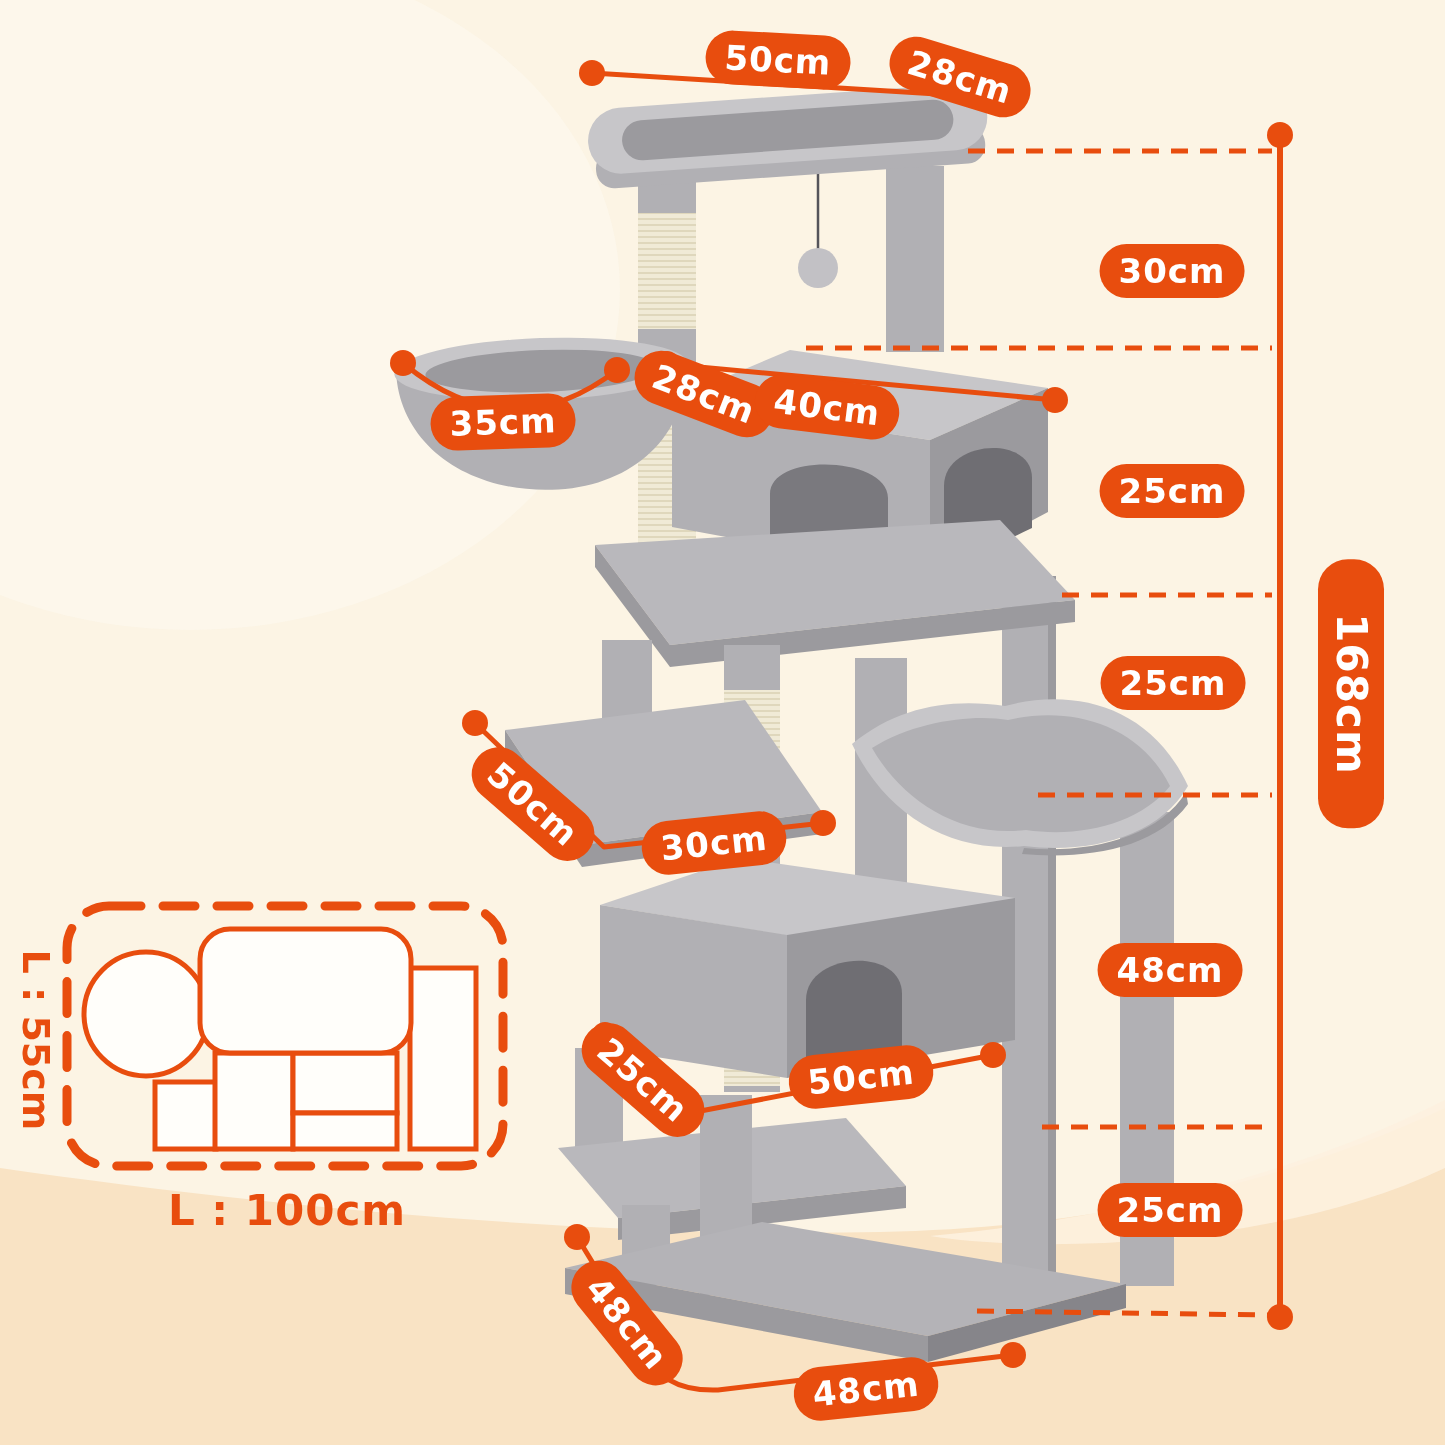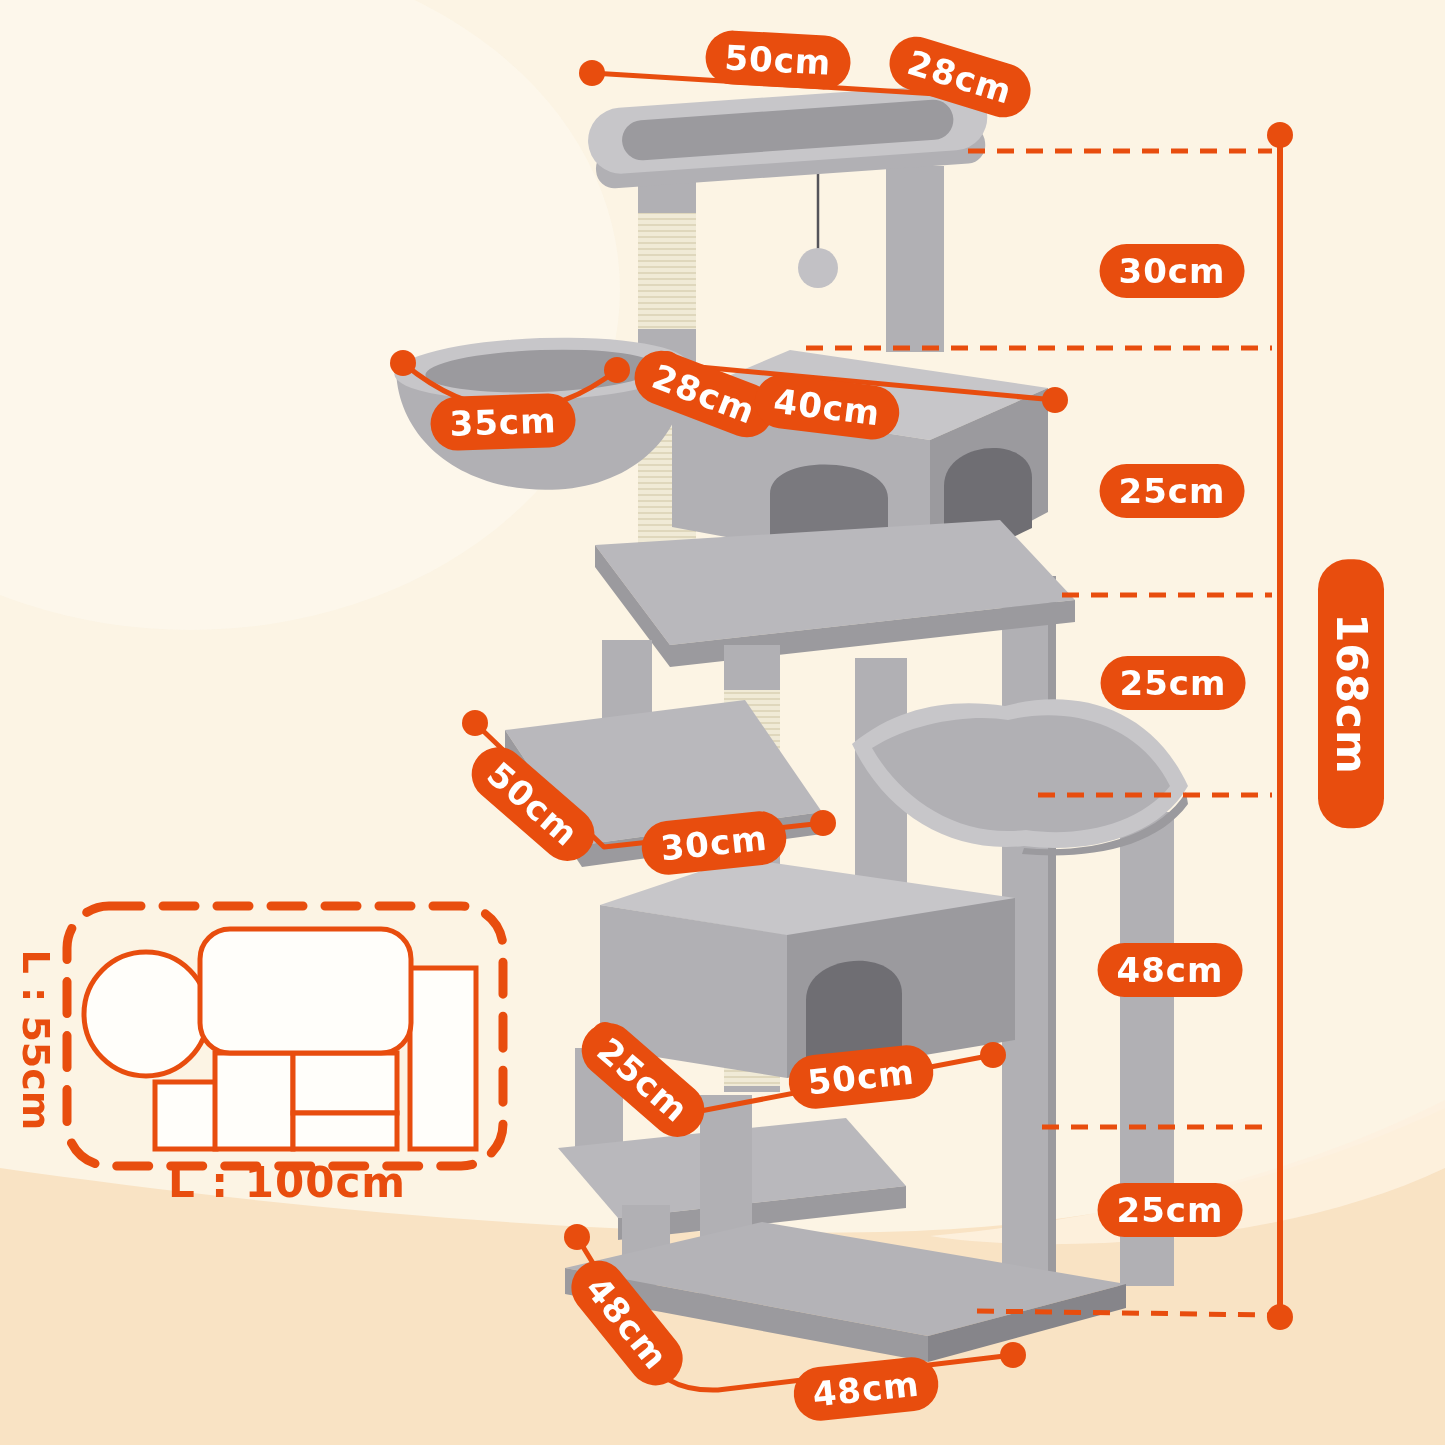--- a/index.html
+++ b/index.html
@@ -234,15 +234,15 @@
   <div class="pill" style="left:533px;top:804px;transform:translate(-50%,-50%) rotate(41deg);">50cm</div>
   <div class="pill" style="left:714px;top:843px;transform:translate(-50%,-50%) rotate(-6deg);">30cm</div>
 
   <div class="pill" style="left:643px;top:1080px;transform:translate(-50%,-50%) rotate(41deg);">25cm</div>
   <div class="pill" style="left:861px;top:1077px;transform:translate(-50%,-50%) rotate(-6deg);">50cm</div>
 
   <div class="pill" style="left:627px;top:1323px;transform:translate(-50%,-50%) rotate(51deg);">48cm</div>
   <div class="pill" style="left:866px;top:1389px;transform:translate(-50%,-50%) rotate(-6deg);">48cm</div>
 
   <div class="inset-label inset-label--side" style="left:36px;top:1040px;transform:translate(-50%,-50%) rotate(90deg);">L : 55cm</div>
-  <div class="inset-label inset-label--bottom" style="left:287px;top:1182px;">L : 100cm</div>
+  <div class="inset-label inset-label--bottom" style="left:287px;top:1210px;">L : 100cm</div>
 
 </div>
 
 </body></html>

